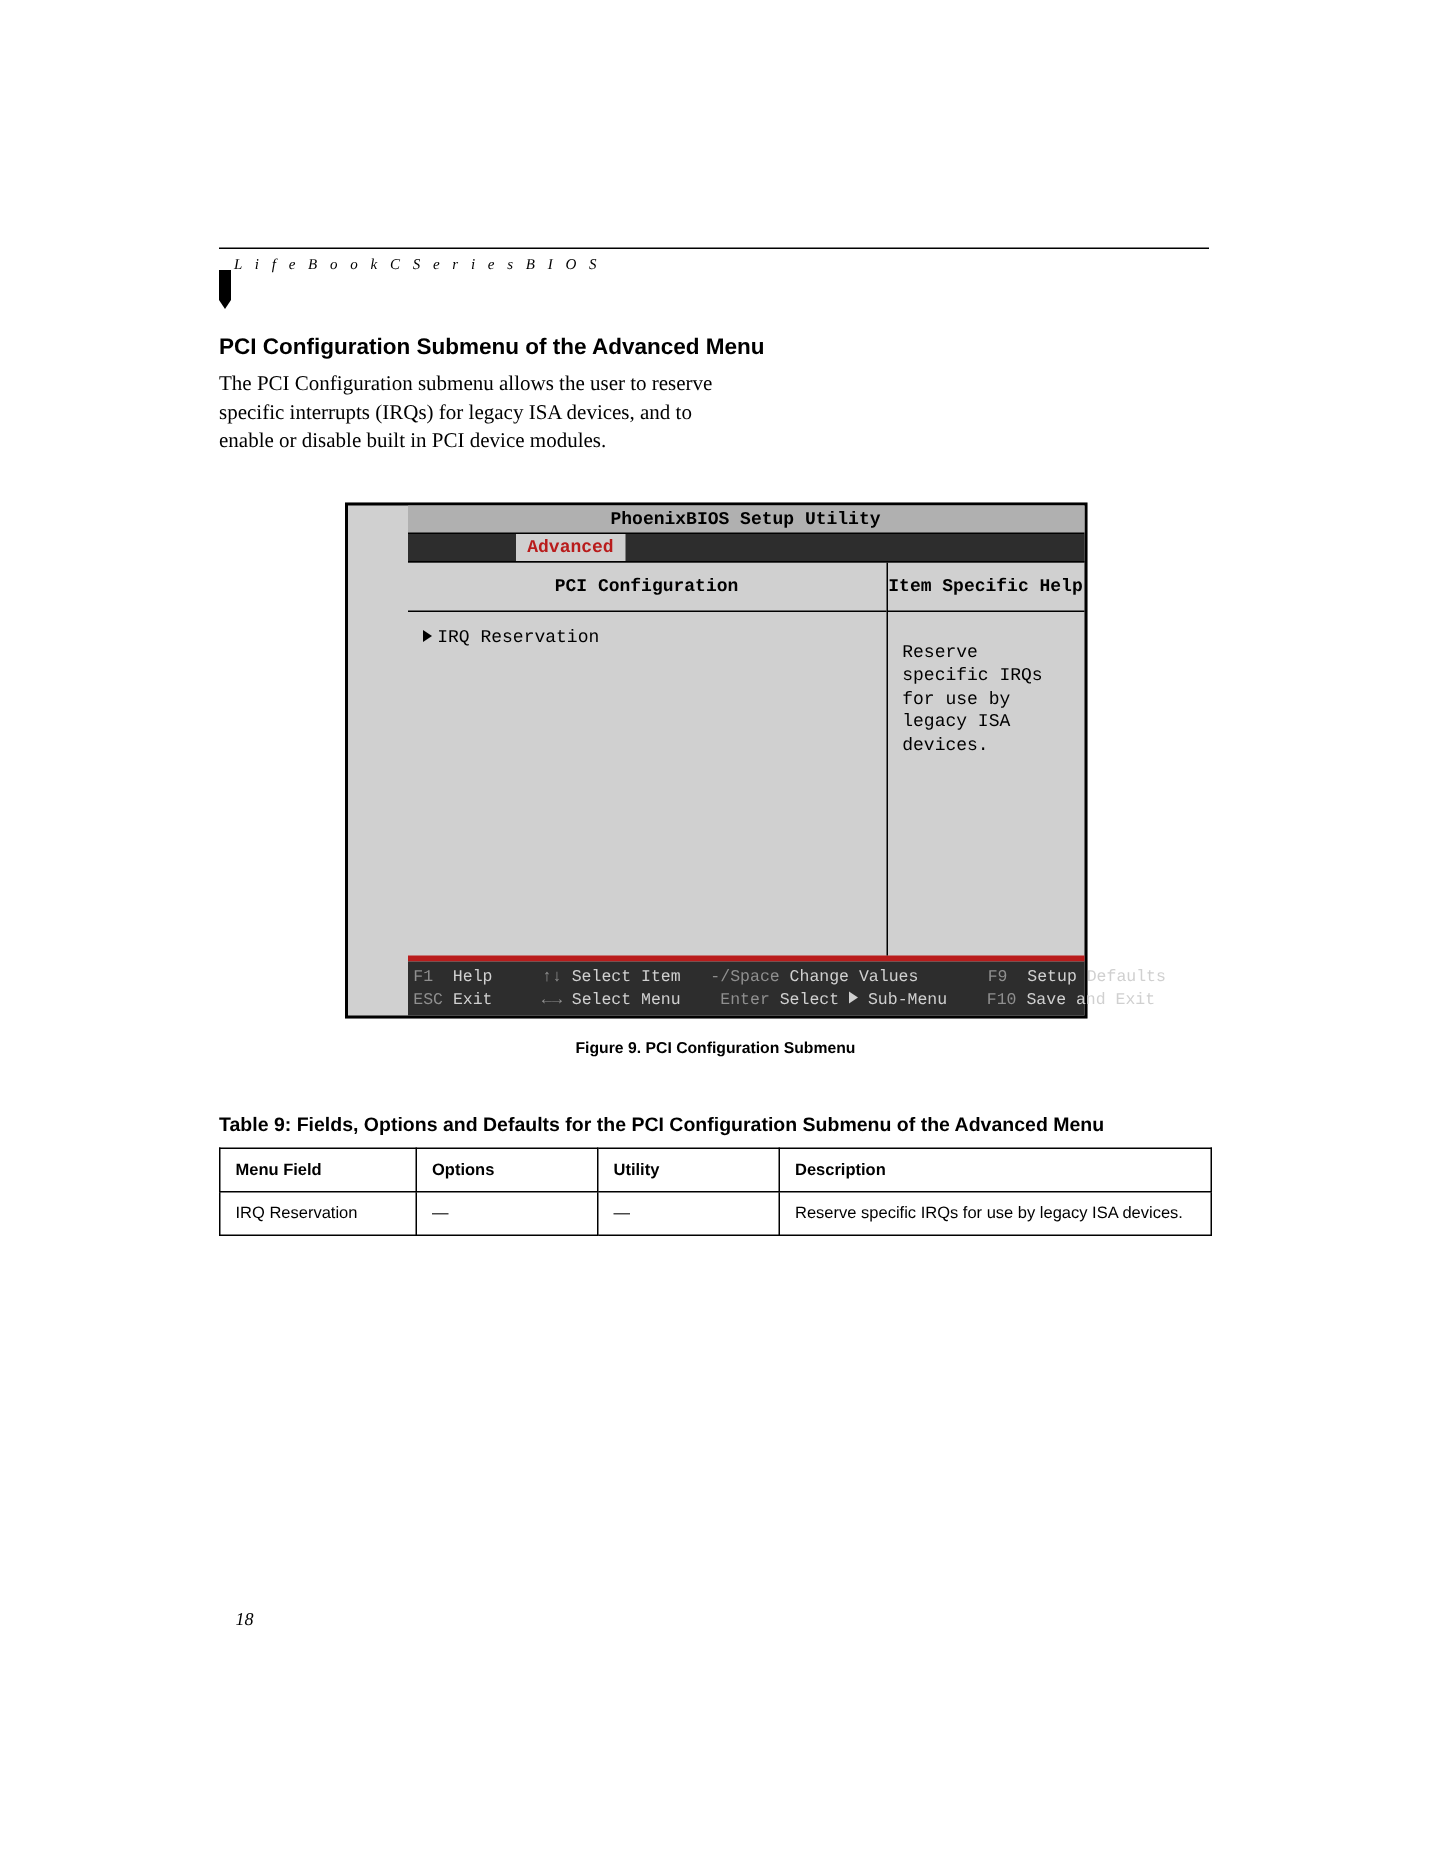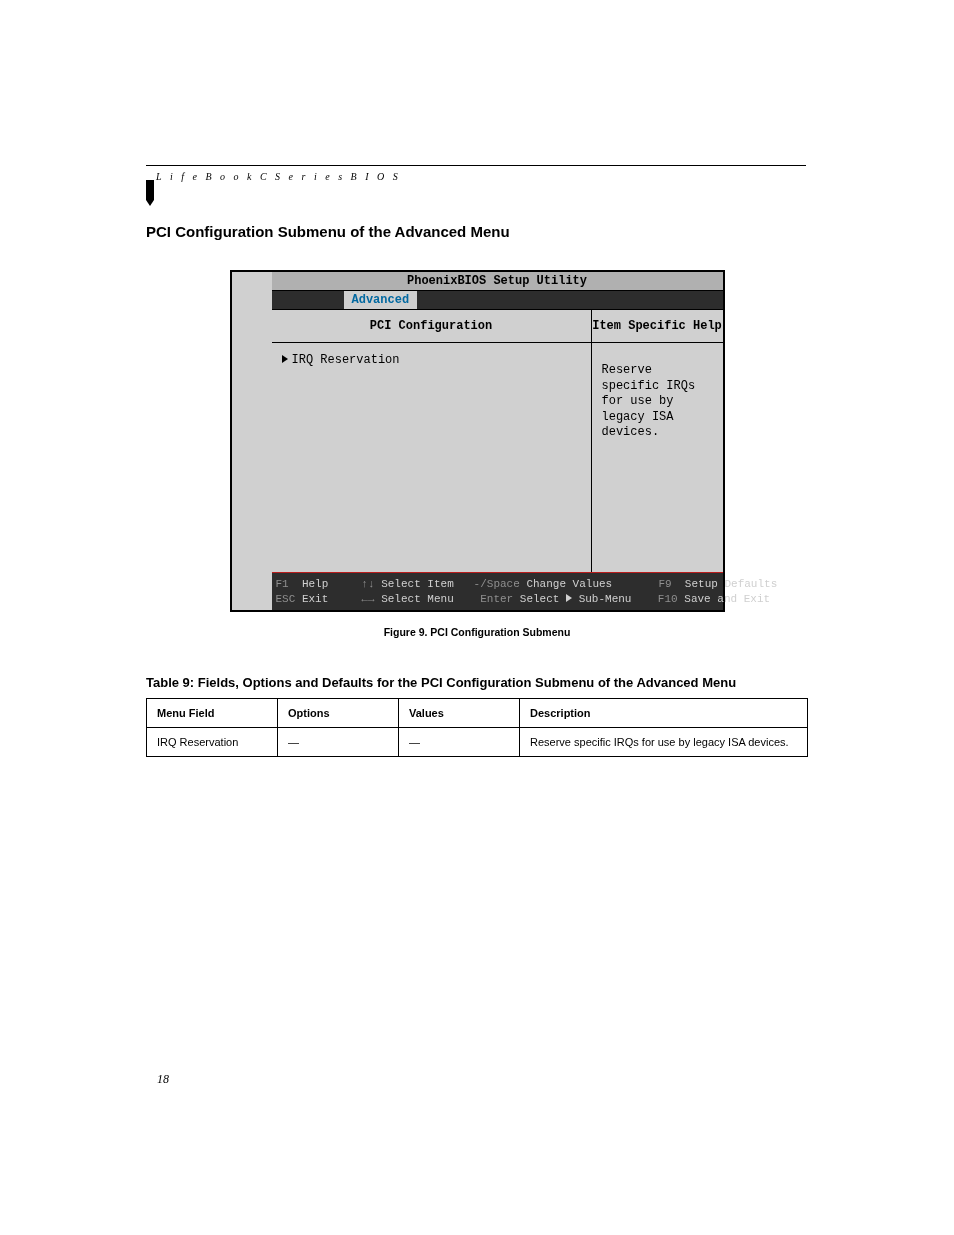--- a/index.html
+++ b/index.html
@@ -76,29 +76,29 @@
     position: relative;
     height: 18px;
     border-bottom: 1px solid #000;
   }
   .bios-tab {
     position: absolute;
     left: 72px;
     top: 0;
     height: 18px;
     background: #d0d0d0;
-    color: #0369a1;
+    color: #b91c1c;
     padding: 2px 8px 0 8px;
     font-weight: bold;
     box-sizing: border-box;
   }
   .bios-body {
     display: flex;
     height: 262px;
-    border-bottom: 1px solid #b91c1c;
+    border-bottom: 4px solid #b91c1c;
   }
   .bios-left {
     width: 320px;
     border-right: 1px solid #000;
     box-sizing: border-box;
     padding: 0;
   }
   .bios-left-header, .bios-right-header {
     text-align: center;
     font-weight: bold;
@@ -182,20 +182,21 @@
   <div class="running-head">
     <span class="running-head-text">L i f e B o o k   C   S e r i e s   B I O S</span>
   </div>
   <div class="tick">
     <svg width="14" height="26">
         <path d="M0 0 L8 0 L8 20 L4 26 L0 20 Z" fill="#000"></path>
       </svg>
   </div>
 
   <h2 class="section-title">PCI Configuration Submenu of the Advanced Menu</h2>
+  <p class="intro">The PCI Configuration submenu allows the user to reserve specific interrupts (IRQs) for legacy ISA devices, and to enable or disable built in PCI device modules.</p>
 
   <div class="bios-wrap">
     <div class="bios">
       <div class="bios-title">PhoenixBIOS Setup Utility</div>
       <div class="bios-tabs">
         <div class="bios-tab">Advanced</div>
       </div>
       <div class="bios-body">
         <div class="bios-left">
           <div class="bios-left-header">PCI Configuration</div>
@@ -251,21 +252,21 @@
 
   <div class="fig-caption">Figure 9.  PCI Configuration Submenu</div>
 
   <div class="table-title">Table 9: Fields, Options and Defaults for  the PCI Configuration Submenu of the Advanced Menu</div>
 
   <table class="fields">
     <thead>
       <tr>
         <th style="width:110px">Menu Field</th>
         <th style="width:100px">Options</th>
-        <th style="width:100px">Values</th>
+        <th style="width:100px">Utility</th>
         <th>Description</th>
       </tr>
     </thead>
     <tbody>
       <tr>
         <td>IRQ Reservation</td>
         <td class="dash">—</td>
         <td class="dash">—</td>
         <td>Reserve specific IRQs for use by legacy ISA devices.</td>
       </tr>

